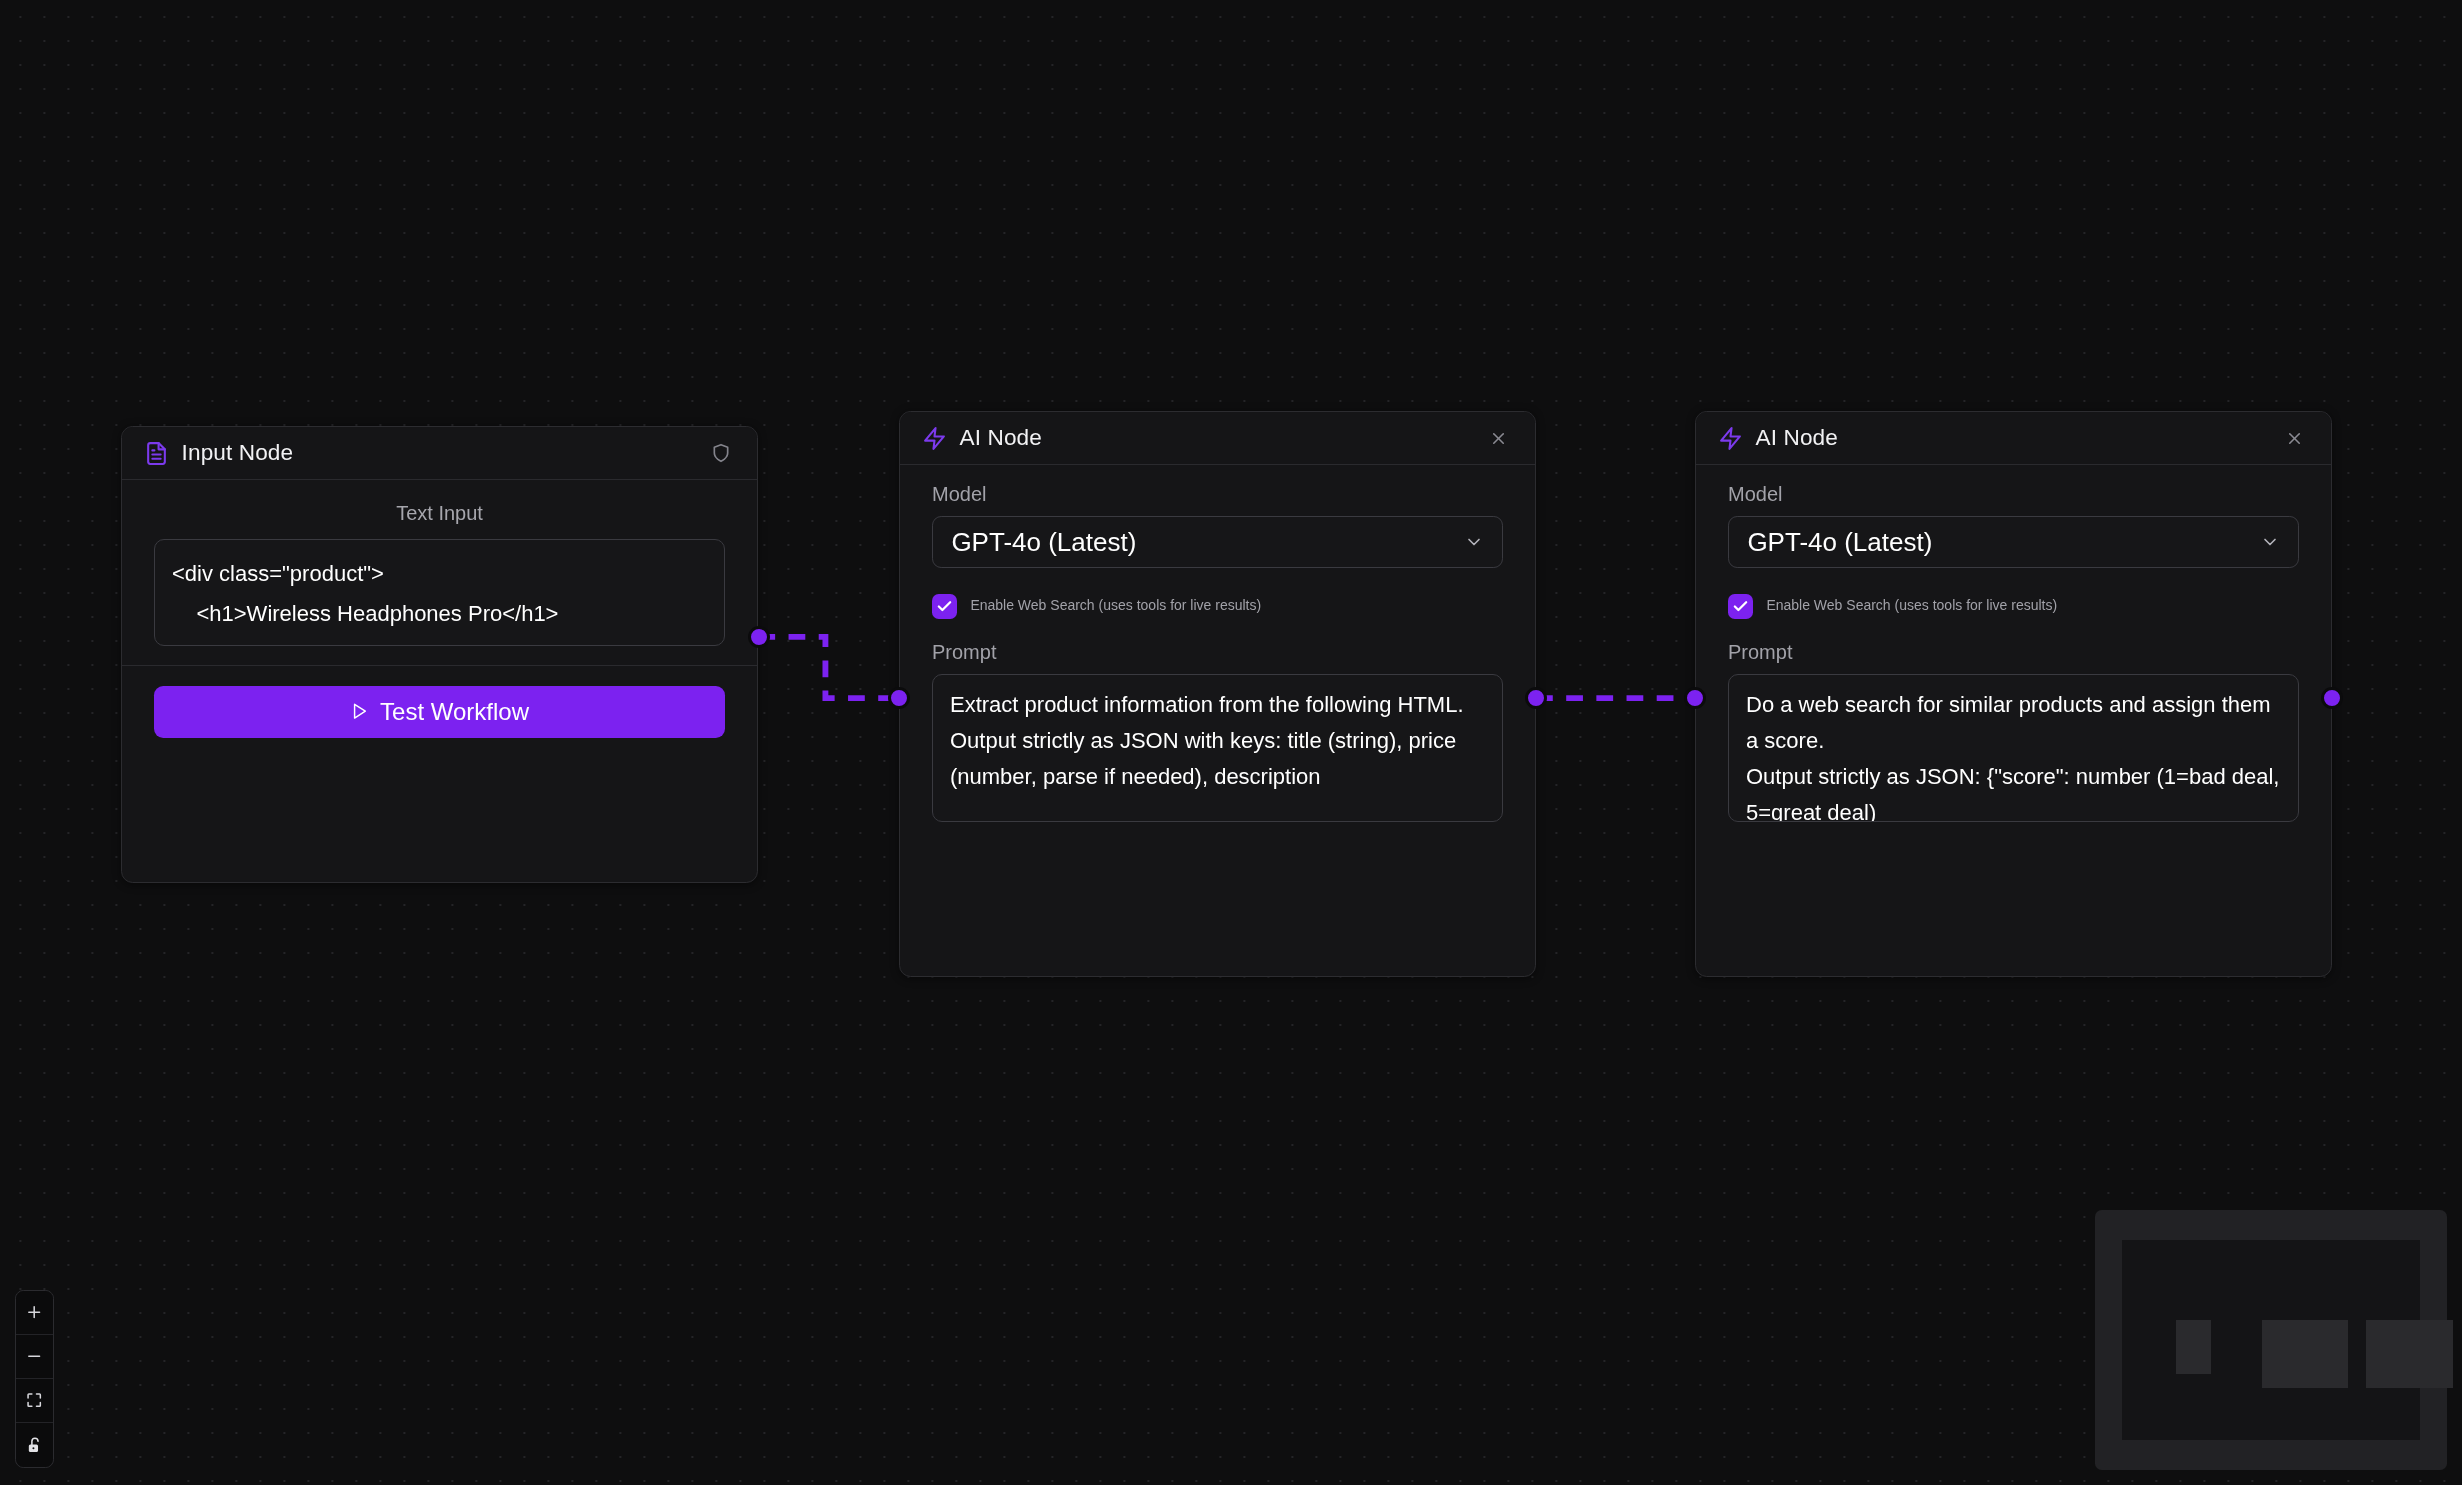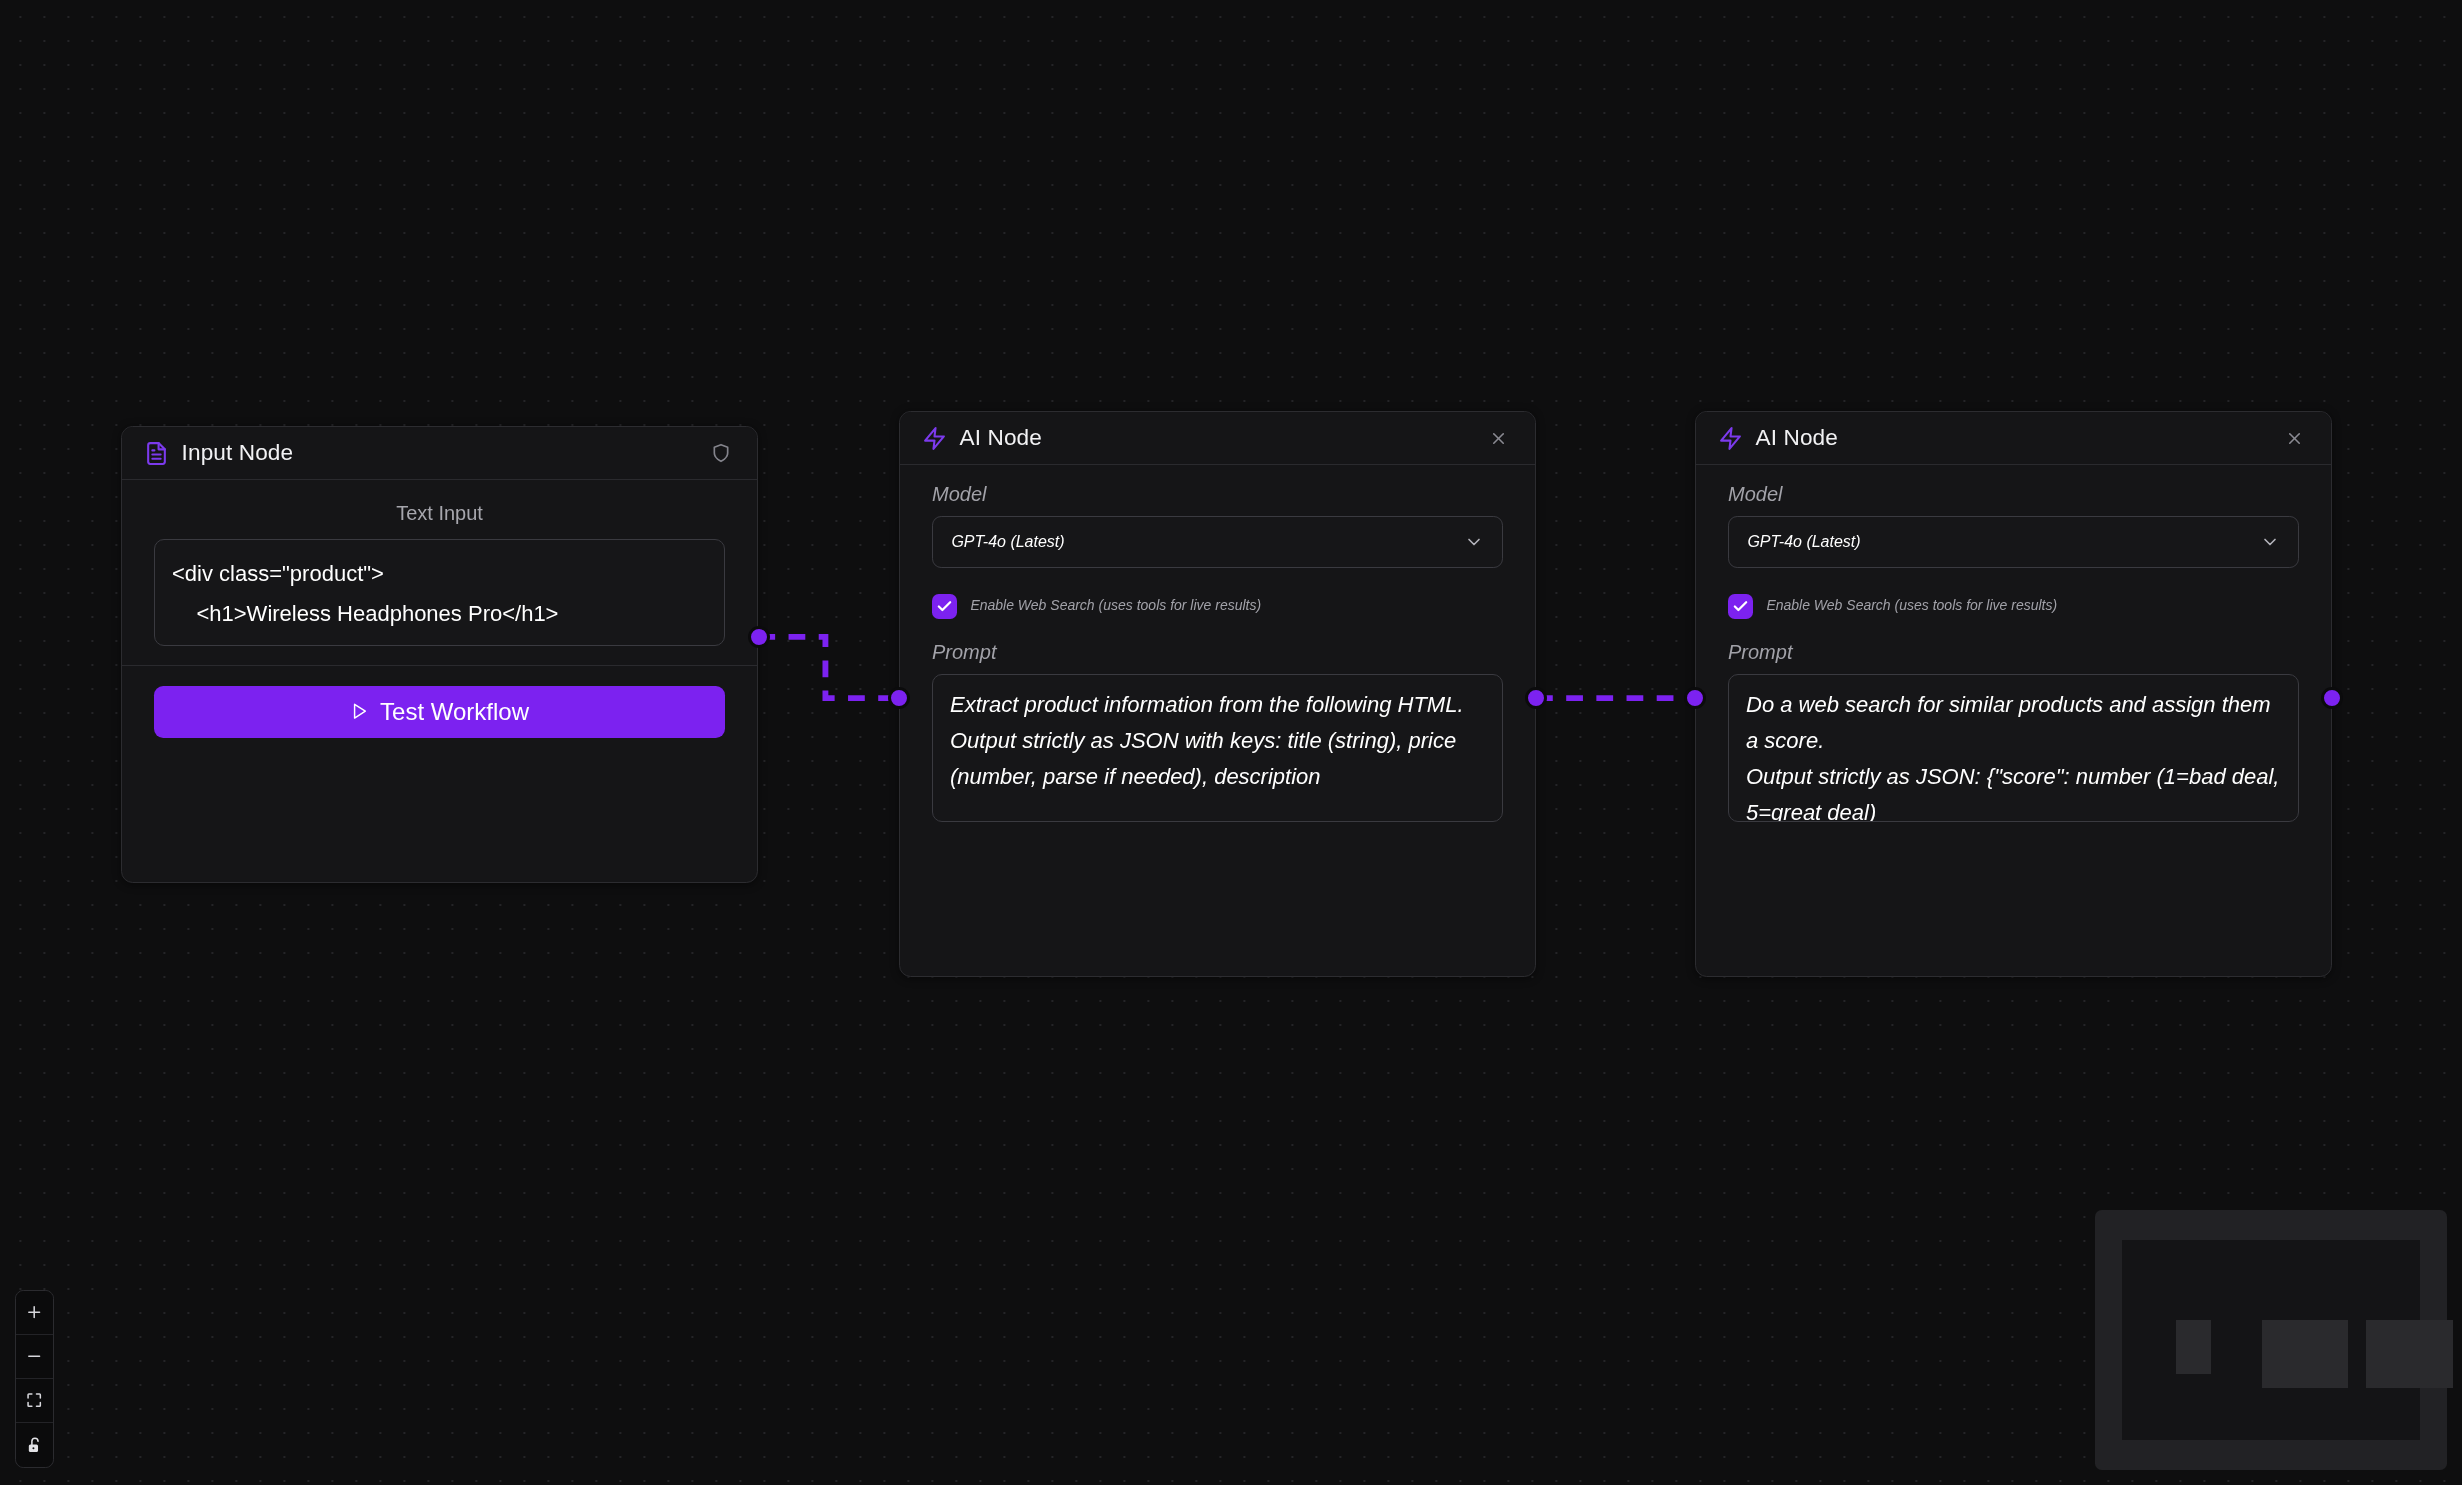--- a/index.html
+++ b/index.html
@@ -90,38 +90,38 @@
     color: #ffffff;
     font-size: 24px;
     font-family: "Liberation Sans", sans-serif;
     cursor: pointer;
   }
 
   
   .ai-node { width: 637px; height: 566px; }
   #ai-node-1 { left: 899px; top: 411px; }
   #ai-node-2 { left: 1695px; top: 411px; }
-  .ai-node .node-body { padding: 18.4px 32px 0 32px; font-style: italic; }
+  .ai-node .node-body { padding: 18.4px 32px 0 32px; }
 
   .field-label {
     font-size: 20px;
     color: #a2a2a9;
     margin-bottom: 10px;
   }
   .select-box {
     position: relative;
     display: flex; align-items: center;
     height: 52px;
     border: 0.8px solid #3a3a40;
     border-radius: 9.2px;
     background: #161618;
     padding: 0 18.4px;
     cursor: pointer;
   }
-  .select-value { font-size: 16px; color: #ffffff; flex: 1 1 auto; }
+  .select-value { font-size: 26px; color: #ffffff; flex: 1 1 auto; }
   .chev { line-height: 0; }
 
   .checkbox-row {
     display: flex; align-items: flex-start;
     gap: 13.4px;
     margin-top: 23.5px;
     margin-bottom: 22px;
   }
   .checkbox {
     flex: 0 0 auto;

